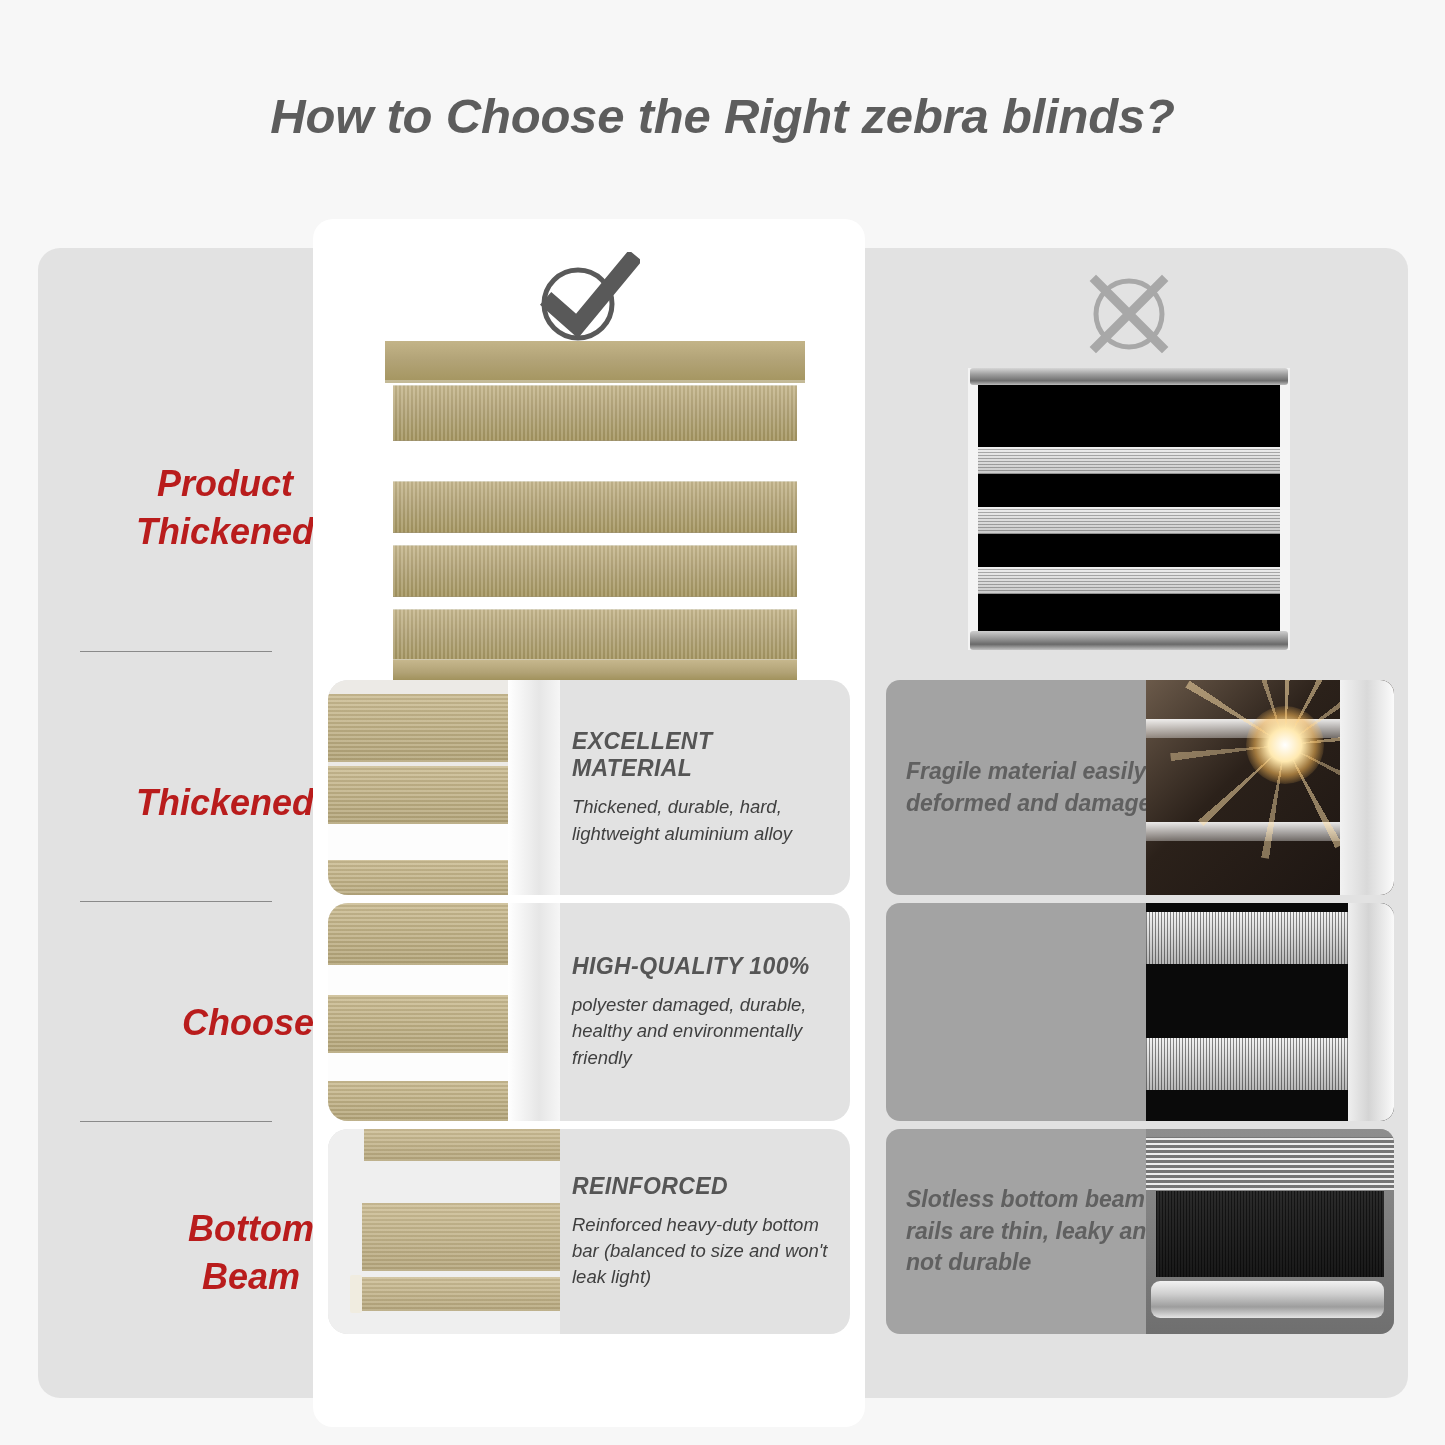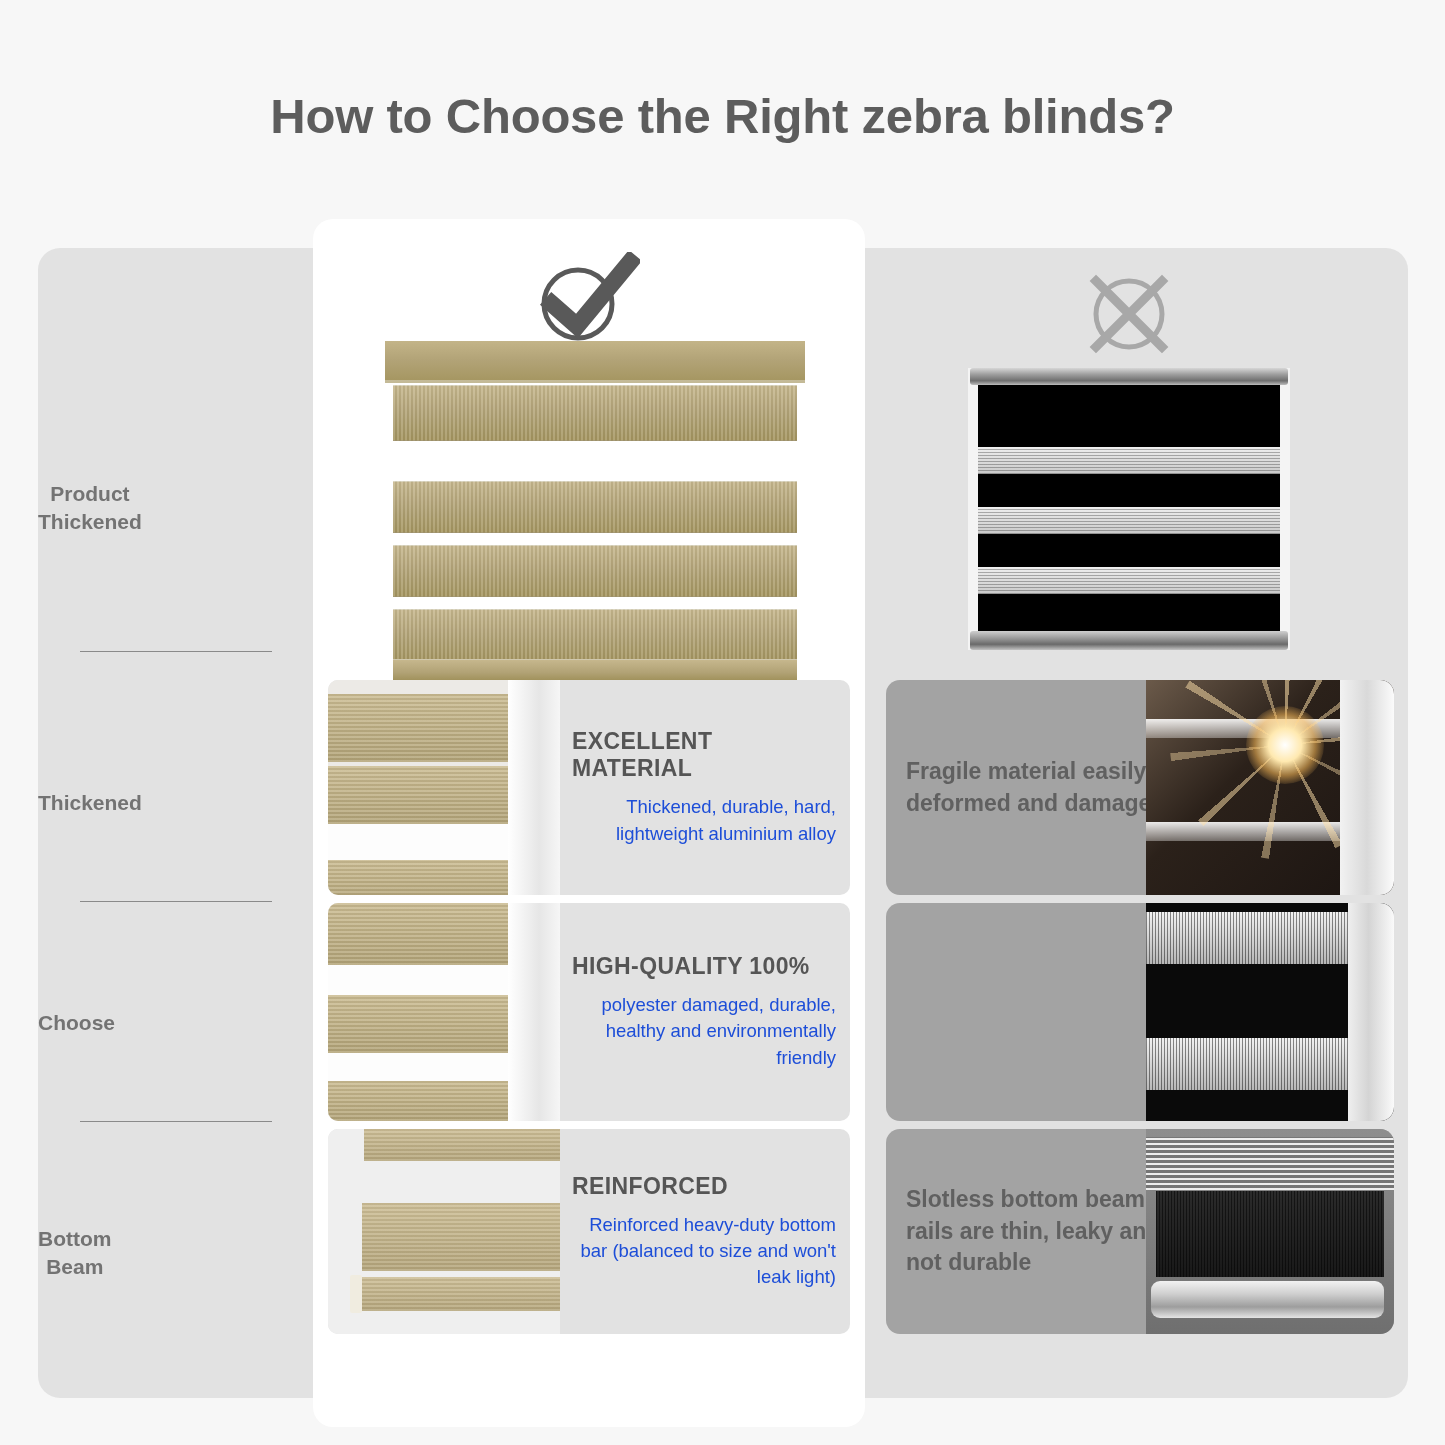--- a/index.html
+++ b/index.html
@@ -2,44 +2,44 @@
 <html><head>
 <meta charset="utf-8">
 <style>
   * { box-sizing: border-box; margin: 0; padding: 0; }
   html, body {
     width: 1445px; height: 1445px;
     background: #f7f7f7;
     font-family: "Liberation Sans", sans-serif;
     overflow: hidden;
   }
-  .page { position: relative; width: 1445px; height: 1220px; background: #f7f7f7; }
+  .page { position: relative; width: 1445px; height: 1220px; background: #f7f7f7; font-style: italic; }
 
   
   .title {
     position: absolute; top: 88px; left: 0; width: 1445px;
     text-align: center;
     font-size: 49px; font-weight: bold; color: #5d5d5d;
     letter-spacing: -0.2px;
   }
 
   
   .board {
     position: absolute; left: 38px; top: 248px;
     width: 1370px; height: 1150px;
     background: #e2e2e2; border-radius: 22px;
   }
 
   
   .labels { position: absolute; left: 38px; top: 248px; width: 276px; height: 1150px; }
   .label-cell {
     position: absolute; left: 0; width: 276px;
-    display: flex; align-items: center; justify-content: flex-start;
+    display: flex; align-items: center; justify-content: flex-end;
     text-align: center;
-    font-size: 21px; font-weight: bold; color: #737373; line-height: 1.32;
+    font-size: 36px; font-weight: bold; color: #b91c1c; line-height: 1.32;
   }
   .lc0 { top: 170px;  height: 180px; }
   .lc1 { top: 500px;  height: 110px; }
   .lc2 { top: 720px;  height: 110px; }
   .lc3 { top: 930px;  height: 150px; }
   .divider {
     position: absolute; left: 42px; width: 192px; height: 1px; background: #8a8a8a;
   }
   .dv0 { top: 403px; }
   .dv1 { top: 653px; }
@@ -109,30 +109,30 @@
   .bs2 { top: 182px; }
   .bb-rail-bottom {
     position: absolute; left: 2px; top: 263px; width: 318px; height: 19px;
     background: linear-gradient(180deg,#cfcfcf 0%,#8f8f8f 45%,#6a6a6a 70%,#c2c2c2 100%);
     border-radius: 3px;
   }
 
   
   .feat-good {
     position: absolute; left: 328px; background: #e2e2e2;
-    width: 522px; border-radius: 10px; overflow: hidden;
+    width: 522px; border-radius: 20px; overflow: hidden;
   }
   .fg0 { top: 680px;  height: 215px; }
   .fg1 { top: 903px;  height: 218px; }
   .fg2 { top: 1129px; height: 205px; }
   .feat-good .pic { position: absolute; left: 0; top: 0; width: 232px; height: 100%; overflow: hidden; }
   .feat-good .txt { position: absolute; left: 244px; top: 0; right: 14px; height: 100%;
                     display: flex; flex-direction: column; justify-content: center; }
   .f-head { font-size: 23px; font-weight: bold; color: #555555; letter-spacing: .4px; margin-bottom: 12px; }
-  .f-body { font-size: 18.5px; color: #1d4ed8; line-height: 1.42; text-align: right; }
+  .f-body { font-size: 18.5px; color: #404040; line-height: 1.42; }
 
   
   .feat-bad {
     position: absolute; left: 886px; background: #a3a3a3;
     width: 508px; border-radius: 14px; overflow: hidden;
   }
   .fb0 { top: 680px;  height: 215px; }
   .fb1 { top: 903px;  height: 218px; }
   .fb2 { top: 1129px; height: 205px; }
   .feat-bad .btxt {

